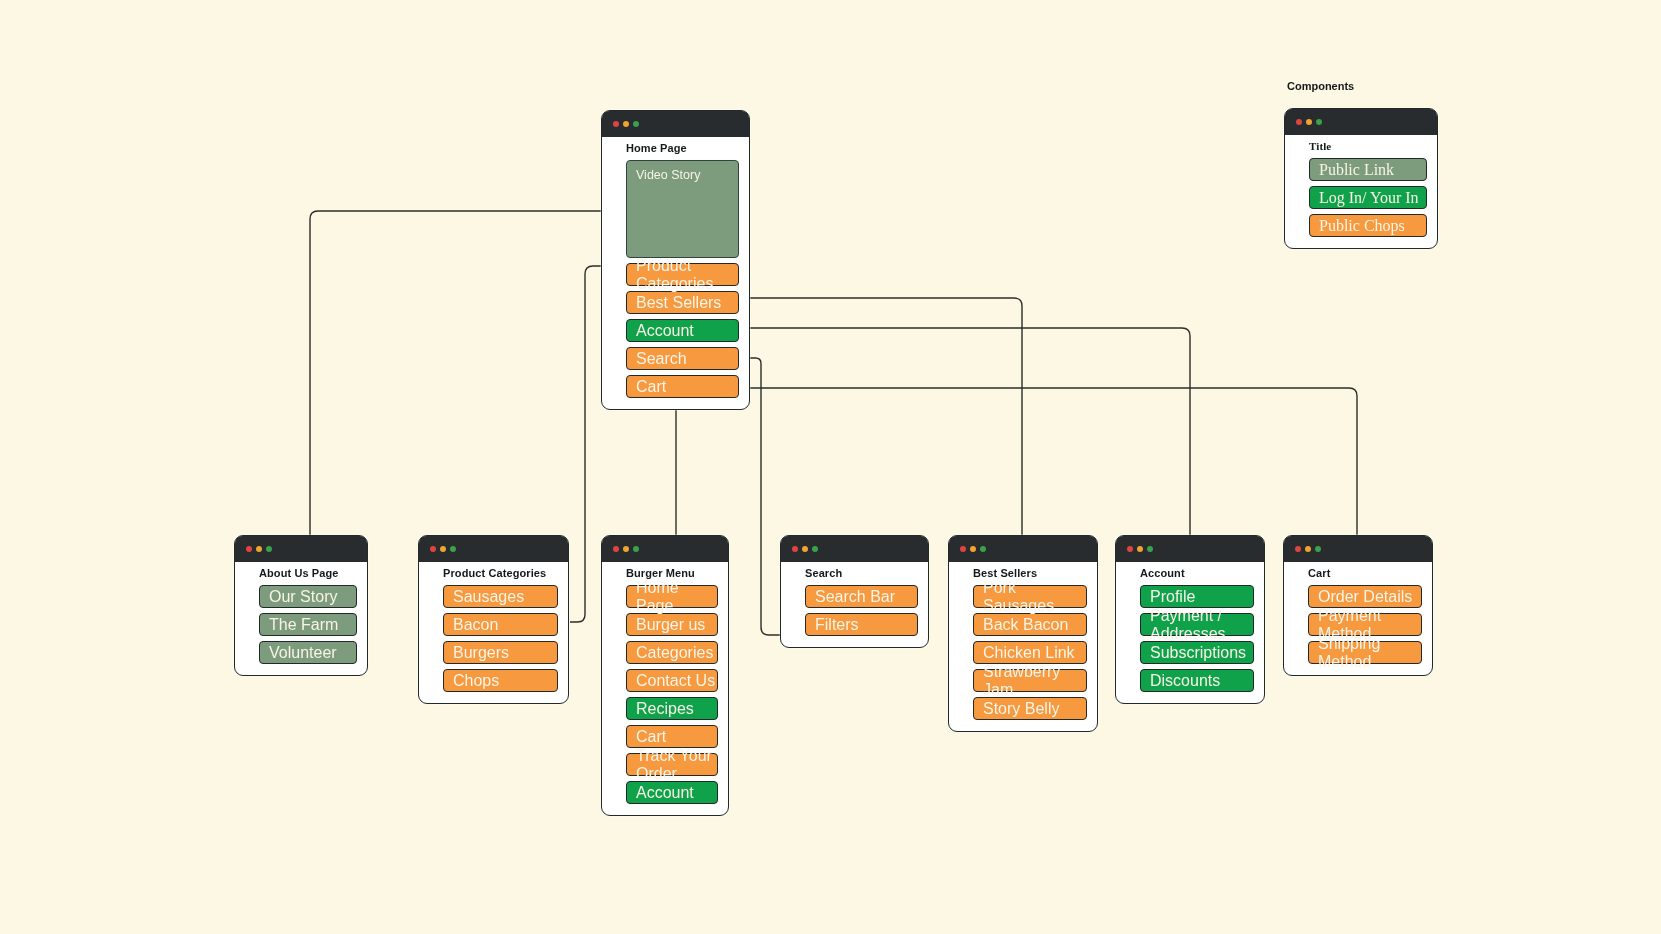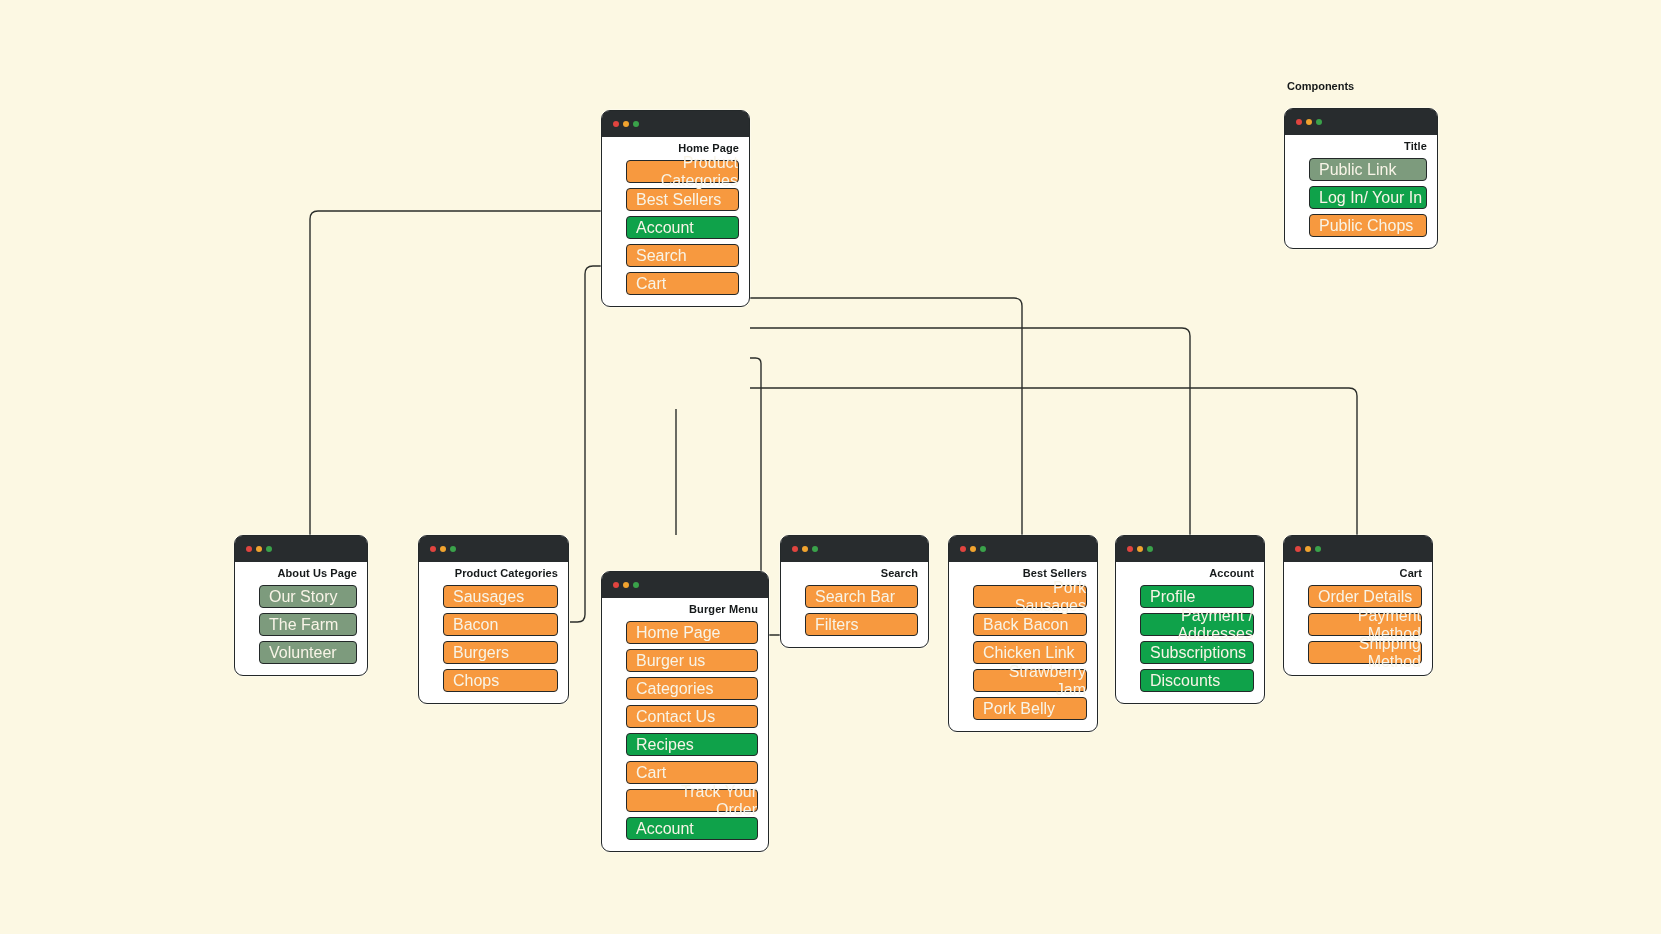--- a/index.html
+++ b/index.html
@@ -65,47 +65,48 @@
     position:absolute;
     left:1287px;top:80px;
     font-size:11px;font-weight:700;
     color:var(--title-text,#15191A);
     z-index:1;
   }
 </style>
 </head>
 <body>
 
-<div id="canvas" style="width: 1661px; height: 934px; text-align: right;">
+<div id="canvas" style="width: 1661px; height: 934px;">
   <svg id="connector-layer" width="1661" height="934" viewBox="0 0 1661 934">
       <path d="M 601 211 L 318 211 Q 310 211 310 219 L 310 535" fill="none" stroke="#2B2E2B" stroke-width="1.4"></path>
       <path d="M 601 266 L 593 266 Q 585 266 585 274 L 585 614.5 Q 585 622 577.5 622 L 570 622" fill="none" stroke="#2B2E2B" stroke-width="1.4"></path>
       <path d="M 676 409 L 676 535" fill="none" stroke="#2B2E2B" stroke-width="1.4"></path>
       <path d="M 750 358 L 755.5 358 Q 761 358 761 363.5 L 761 627 Q 761 635 769 635 L 780 635" fill="none" stroke="#2B2E2B" stroke-width="1.4"></path>
       <path d="M 750 298 L 1014 298 Q 1022 298 1022 306 L 1022 535" fill="none" stroke="#2B2E2B" stroke-width="1.4"></path>
       <path d="M 750 328 L 1182 328 Q 1190 328 1190 336 L 1190 535" fill="none" stroke="#2B2E2B" stroke-width="1.4"></path>
       <path d="M 750 388 L 1349 388 Q 1357 388 1357 396 L 1357 535" fill="none" stroke="#2B2E2B" stroke-width="1.4"></path>
     </svg>
   <div class="ext-label">Components</div>
 <div class="card" style="left: 601px; top: 110px; width: 149px;">
       <div class="titlebar">
         <span class="dot" style="background: rgb(224, 68, 63);"></span>
         <span class="dot" style="background: rgb(240, 163, 47);"></span>
         <span class="dot" style="background: rgb(58, 162, 74);"></span>
       </div>
       <div class="card-body">
         <div class="card-title">Home Page</div>
+        <div class="video-block">Video Story</div>
         <div class="btn fill-orange">Product Categories</div>
         <div class="btn fill-orange">Best Sellers</div>
         <div class="btn fill-green">Account</div>
         <div class="btn fill-orange">Search</div>
         <div class="btn fill-orange">Cart</div>
       </div>
     </div>
-    <div class="card" style="left: 1284px; top: 108px; width: 154px;">
+    <div class="card" style="left: 1284px; top: 108px; width: 154px; font-family: Liberation Serif, serif;">
       <div class="titlebar">
         <span class="dot" style="background: rgb(224, 68, 63);"></span>
         <span class="dot" style="background: rgb(240, 163, 47);"></span>
         <span class="dot" style="background: rgb(58, 162, 74);"></span>
       </div>
       <div class="card-body">
         <div class="card-title">Title</div>
         <div class="btn fill-sage">Public Link</div>
         <div class="btn fill-green">Log In/ Your In</div>
         <div class="btn fill-orange">Public Chops</div>
@@ -131,21 +132,21 @@
         <span class="dot" style="background: rgb(58, 162, 74);"></span>
       </div>
       <div class="card-body">
         <div class="card-title">Product Categories</div>
         <div class="btn fill-orange">Sausages</div>
         <div class="btn fill-orange">Bacon</div>
         <div class="btn fill-orange">Burgers</div>
         <div class="btn fill-orange">Chops</div>
       </div>
     </div>
-    <div class="card" style="left: 601px; top: 535px; width: 168px; margin-top: 36px;">
+    <div class="card" style="left: 601px; top: 535px; width: 128px;">
       <div class="titlebar">
         <span class="dot" style="background: rgb(224, 68, 63);"></span>
         <span class="dot" style="background: rgb(240, 163, 47);"></span>
         <span class="dot" style="background: rgb(58, 162, 74);"></span>
       </div>
       <div class="card-body">
         <div class="card-title">Burger Menu</div>
         <div class="btn fill-orange">Home Page</div>
         <div class="btn fill-orange">Burger us</div>
         <div class="btn fill-orange">Categories</div>
@@ -173,21 +174,21 @@
         <span class="dot" style="background: rgb(224, 68, 63);"></span>
         <span class="dot" style="background: rgb(240, 163, 47);"></span>
         <span class="dot" style="background: rgb(58, 162, 74);"></span>
       </div>
       <div class="card-body">
         <div class="card-title">Best Sellers</div>
         <div class="btn fill-orange">Pork Sausages</div>
         <div class="btn fill-orange">Back Bacon</div>
         <div class="btn fill-orange">Chicken Link</div>
         <div class="btn fill-orange">Strawberry Jam</div>
-        <div class="btn fill-orange">Pork Belly</div>
+        <div class="btn fill-orange">Story Belly</div>
       </div>
     </div>
     <div class="card" style="left: 1115px; top: 535px; width: 150px;">
       <div class="titlebar">
         <span class="dot" style="background: rgb(224, 68, 63);"></span>
         <span class="dot" style="background: rgb(240, 163, 47);"></span>
         <span class="dot" style="background: rgb(58, 162, 74);"></span>
       </div>
       <div class="card-body">
         <div class="card-title">Account</div>

